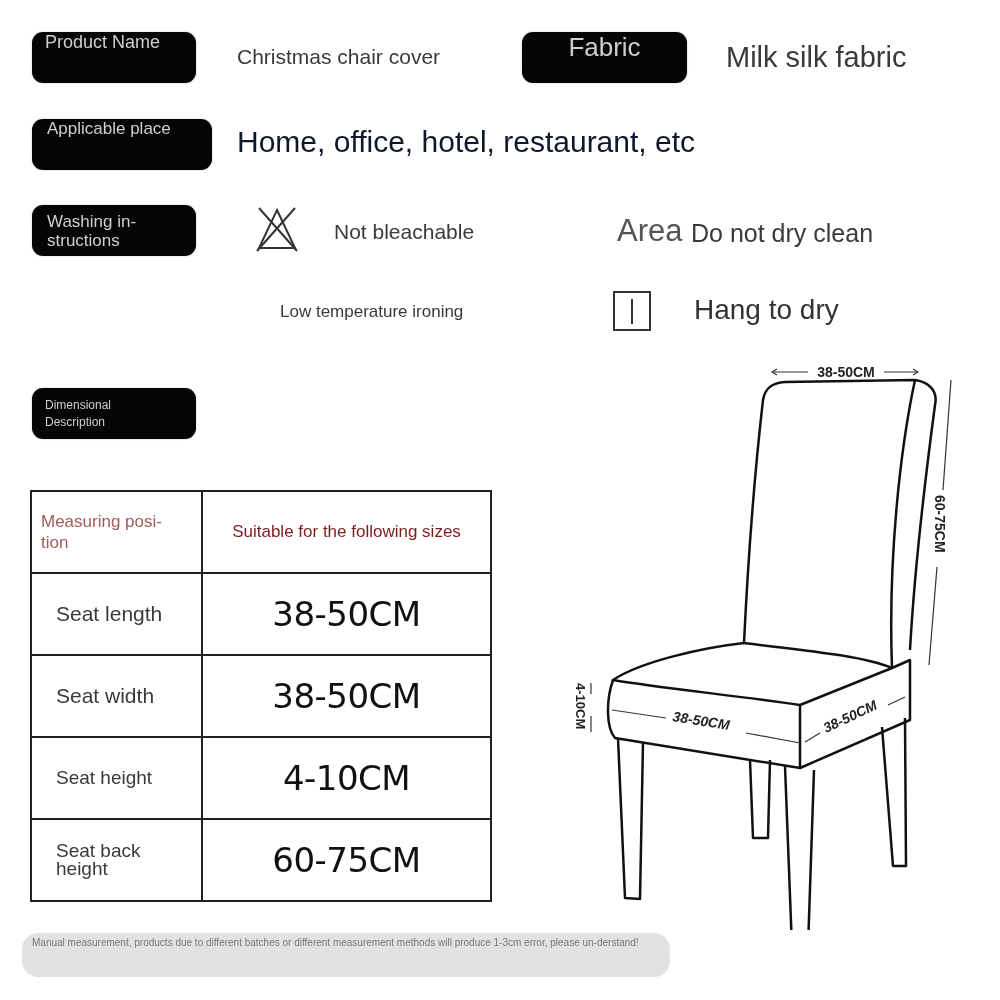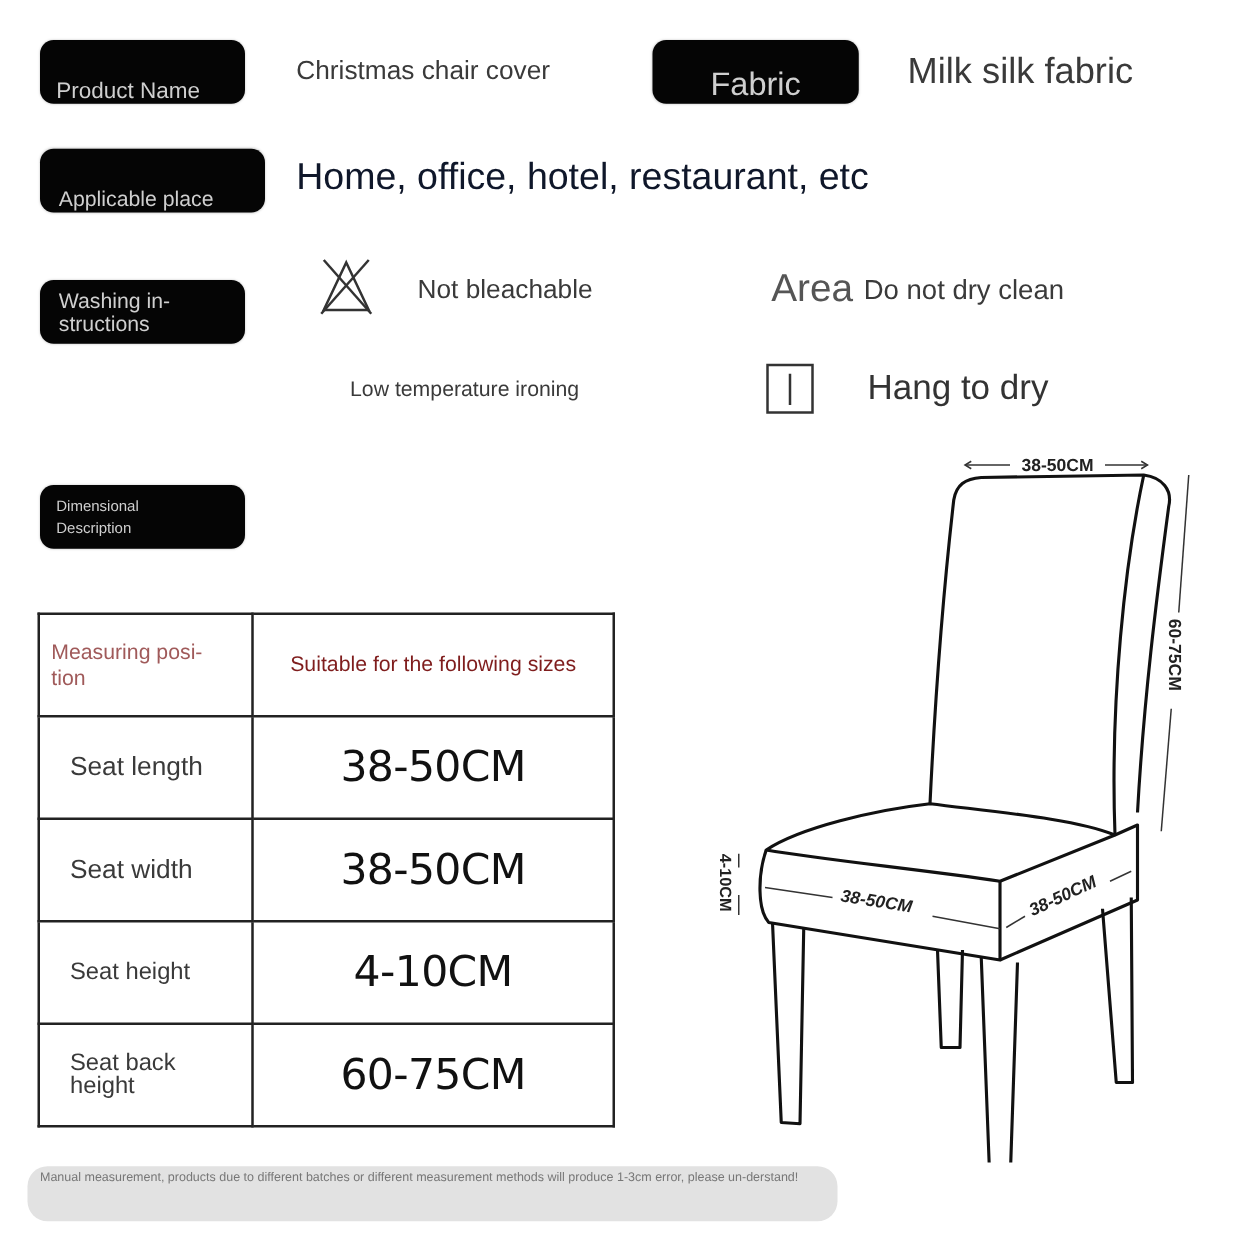--- a/index.html
+++ b/index.html
@@ -1,19 +1,19 @@
 <!DOCTYPE html>
 <html><head>
 <meta charset="utf-8">
 <style>
   html, body { margin:0; padding:0; background:#ffffff; }
   body { width:1000px; height:1000px; position:relative; overflow:hidden;
          font-family:"Liberation Sans", sans-serif; color:#333; }
   .pill { position:absolute; background:#050505; border-radius:11px;
-          color:#cfcfcf; display:flex; align-items:flex-end; box-sizing:border-box;
+          color:#cfcfcf; display:flex; align-items:flex-start; box-sizing:border-box;
           box-shadow:0 0 2px rgba(0,0,0,0.25); }
   .txt { position:absolute; white-space:nowrap; color:#3a3a3a;margin-left:22px; }
   table.dims { position:absolute; left:30px; top:490px; width:462px; border-collapse:collapse; }
   table.dims td { border:2px solid #222; box-sizing:border-box; height:82px; padding:0; }
   table.dims td.c1 { width:171px; padding-left:24px; font-size:21px; color:#3a3a3a; }
   table.dims td.c2 { text-align:center; font-size:34px; color:#111;
                      font-family:"DejaVu Sans", sans-serif; letter-spacing:-0.5px; }
   table.dims tr.head td { height:82px; color:#a05a5a; font-size:17px; }
   table.dims tr.head td.c1 { padding-left:9px; line-height:21px; }
   table.dims tr.head td.c2 { font-family:"Liberation Sans", sans-serif; font-size:17px; color:#7f1d1d; letter-spacing:0; }
@@ -33,34 +33,34 @@
 <div class="pill" style="left:522px;top:32px;width:165px;height:51px;justify-content:center;font-size:26px;">
   <span>Fabric</span>
 </div>
 <div class="txt" style="left:704px;top:41px;font-size:29px;">Milk silk fabric</div>
 
 <div class="pill" style="left:32px;top:119px;width:180px;height:51px;padding-left:15px;font-size:17px;">
   <span>Applicable place</span>
 </div>
 <div class="txt" style="left:215px;top:125px;font-size:30px;color:#0f172a;">Home, office, hotel, restaurant, etc</div>
 
-<div class="pill" style="left:32px;top:205px;width:164px;height:51px;padding-left:15px;font-size:17px;line-height:19px;flex-direction:column;align-items:flex-start;justify-content:center;margin-top:19px;">
+<div class="pill" style="left:32px;top:205px;width:164px;height:51px;padding-left:15px;font-size:17px;line-height:19px;flex-direction:column;align-items:flex-start;justify-content:center;">
   <span>Washing in-</span>
   <span>structions</span>
 </div>
 
 <svg style="position:absolute;left:254px;top:206px;" width="46" height="46" viewBox="0 0 46 46">
   <polygon points="23,4 41,42 5,42" fill="none" stroke="#333" stroke-width="2"></polygon>
   <line x1="5" y1="2" x2="43" y2="45" stroke="#333" stroke-width="2"></line>
   <line x1="41" y1="2" x2="3" y2="45" stroke="#333" stroke-width="2"></line>
 </svg>
 <div class="txt" style="left:312px;top:220px;font-size:21px;">Not bleachable</div>
 
 <div class="txt" style="left:595px;top:213px;font-size:31px;color:#555;">Area</div>
-<div class="txt" style="left:669px;top:219px;font-size:22px;">Do not dry clean</div>
+<div class="txt" style="left:669px;top:219px;font-size:25px;">Do not dry clean</div>
 
 <div class="txt" style="left:258px;top:302px;font-size:17px;">Low temperature ironing</div>
 
 <svg style="position:absolute;left:612px;top:290px;" width="40" height="42" viewBox="0 0 40 42">
   <rect x="2" y="2" width="36" height="38" fill="none" stroke="#333" stroke-width="2"></rect>
   <line x1="20" y1="9" x2="20" y2="34" stroke="#333" stroke-width="2"></line>
 </svg>
 <div class="txt" style="left:672px;top:294px;font-size:28px;color:#333;">Hang to dry</div>
 
 <div class="pill" style="left:32px;top:388px;width:164px;height:51px;padding-left:13px;font-size:12px;line-height:17px;flex-direction:column;align-items:flex-start;justify-content:center;">

